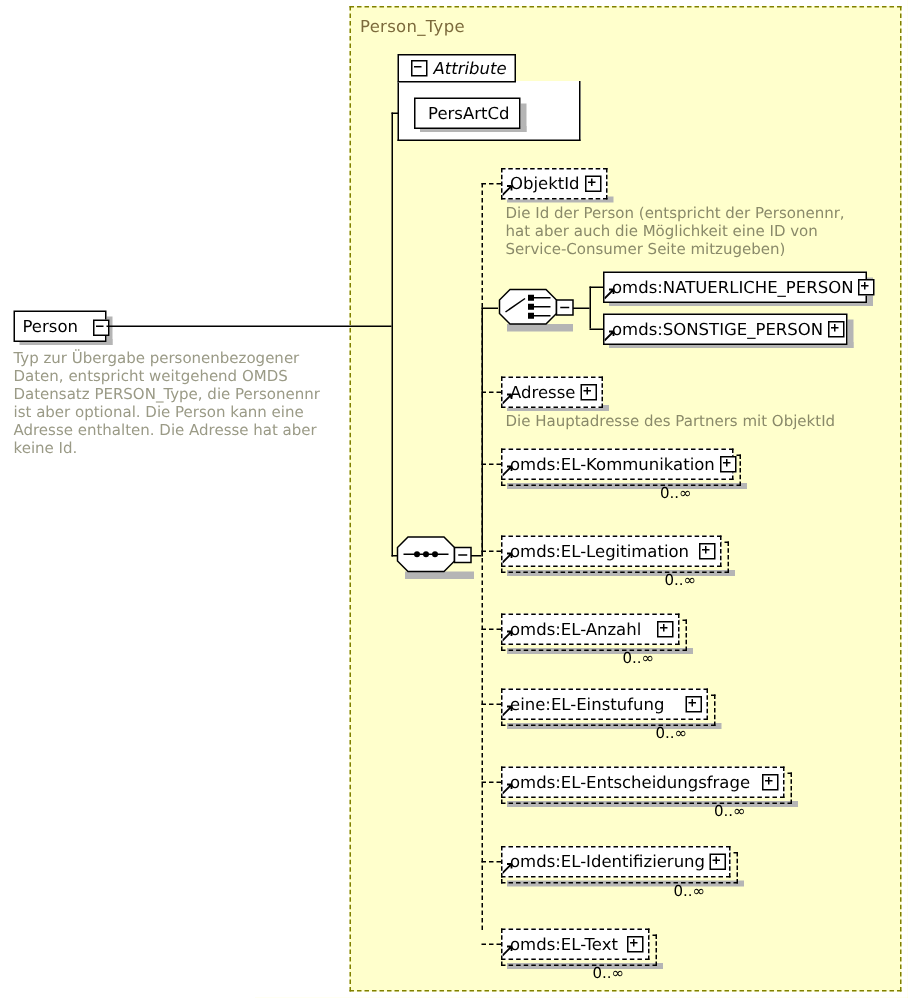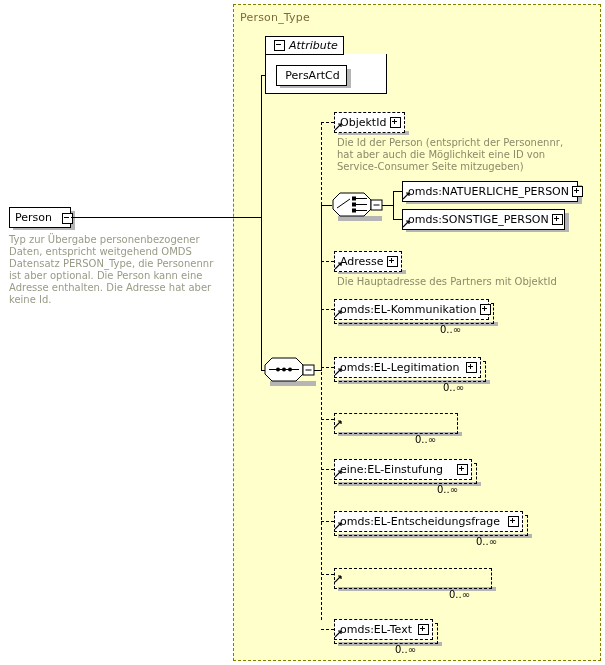--- a/index.html
+++ b/index.html
@@ -243,20 +243,24 @@
   <div class="arrow" style="left:335px;top:368px;">
     <svg width="8" height="8" viewBox="0 0 8 8">
         <path d="M0 7 L6 1 M6 1 L3 1 M6 1 L6 4" stroke="#000" stroke-width="1.2" fill="none"></path>
       </svg>
   </div>
   <div class="occ" style="left:443px;top:382px;">0..∞</div>
 
   <div class="hline dash" style="left:321px;top:419px;width:13px;"></div>
   <div class="shadow" style="left:338px;top:432px;width:124px;height:4px;"></div>
   <div class="multi" style="left:334px;top:413px;width:124px;height:21px;"></div>
+  <div class="node dashed" style="left:334px;top:409px;width:119px;height:21px;">
+    <span class="lbl">omds:EL-Anzahl</span>
+    <span class="tgl plus" style="margin-left:auto;"></span>
+  </div>
   <div class="arrow" style="left:335px;top:420px;">
     <svg width="8" height="8" viewBox="0 0 8 8">
         <path d="M0 7 L6 1 M6 1 L3 1 M6 1 L6 4" stroke="#000" stroke-width="1.2" fill="none"></path>
       </svg>
   </div>
   <div class="occ" style="left:415px;top:434px;">0..∞</div>
 
   <div class="hline dash" style="left:321px;top:469px;width:13px;"></div>
   <div class="shadow" style="left:338px;top:482px;width:143px;height:4px;"></div>
   <div class="multi" style="left:334px;top:463px;width:143px;height:21px;"></div>
@@ -281,20 +285,24 @@
   <div class="arrow" style="left:335px;top:522px;">
     <svg width="8" height="8" viewBox="0 0 8 8">
         <path d="M0 7 L6 1 M6 1 L3 1 M6 1 L6 4" stroke="#000" stroke-width="1.2" fill="none"></path>
       </svg>
   </div>
   <div class="occ" style="left:476px;top:536px;">0..∞</div>
 
   <div class="hline dash" style="left:321px;top:574px;width:13px;"></div>
   <div class="shadow" style="left:338px;top:587px;width:158px;height:4px;"></div>
   <div class="multi" style="left:334px;top:568px;width:158px;height:21px;"></div>
+  <div class="node dashed" style="left:334px;top:564px;width:153px;height:21px;">
+    <span class="lbl">omds:EL-Identifizierung</span>
+    <span class="tgl plus" style="margin-left:auto;"></span>
+  </div>
   <div class="arrow" style="left:335px;top:575px;">
     <svg width="8" height="8" viewBox="0 0 8 8">
         <path d="M0 7 L6 1 M6 1 L3 1 M6 1 L6 4" stroke="#000" stroke-width="1.2" fill="none"></path>
       </svg>
   </div>
   <div class="occ" style="left:449px;top:589px;">0..∞</div>
 
   <div class="hline dash" style="left:321px;top:629px;width:13px;"></div>
   <div class="shadow" style="left:338px;top:642px;width:104px;height:4px;"></div>
   <div class="multi" style="left:334px;top:623px;width:104px;height:21px;"></div>

